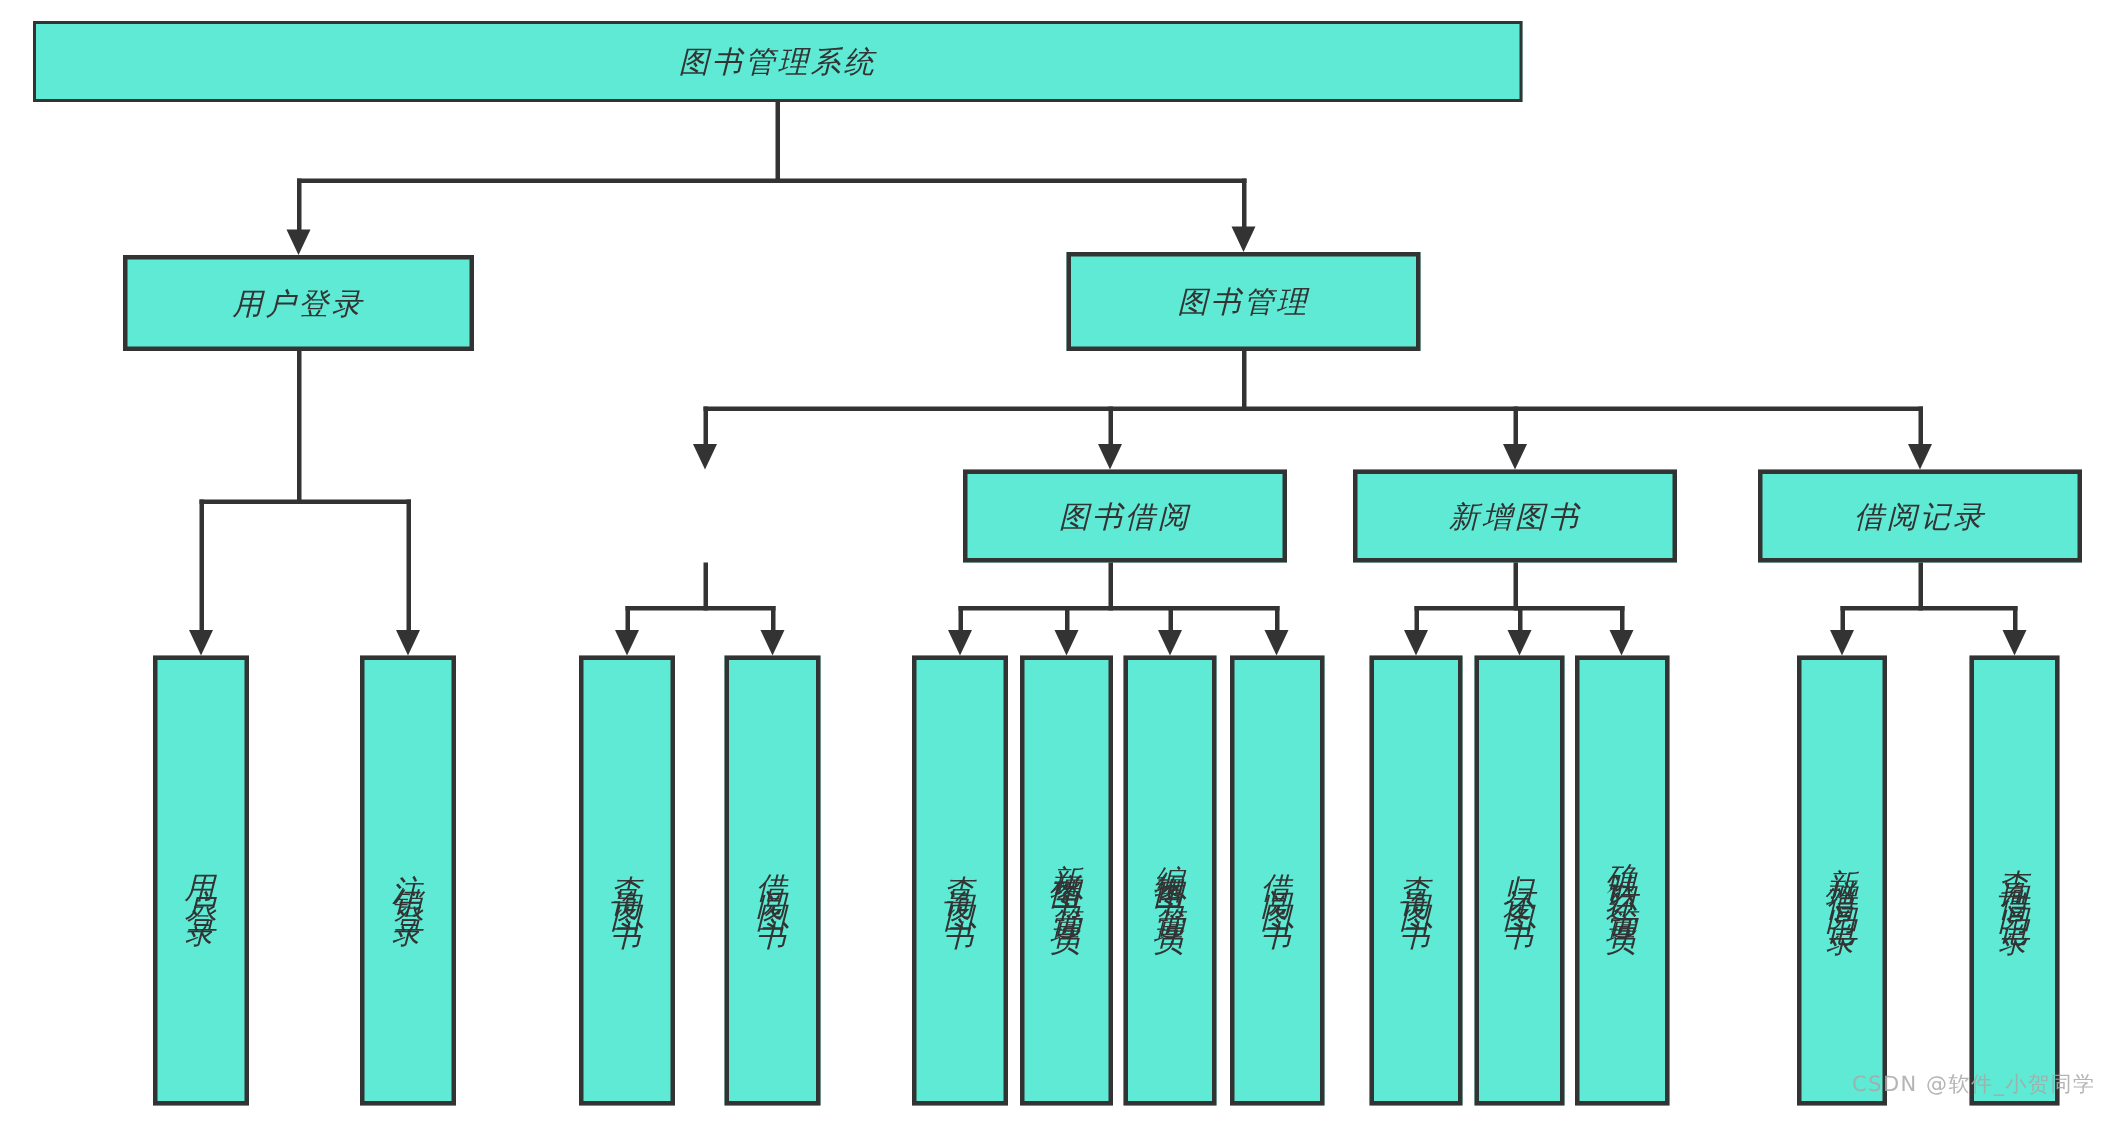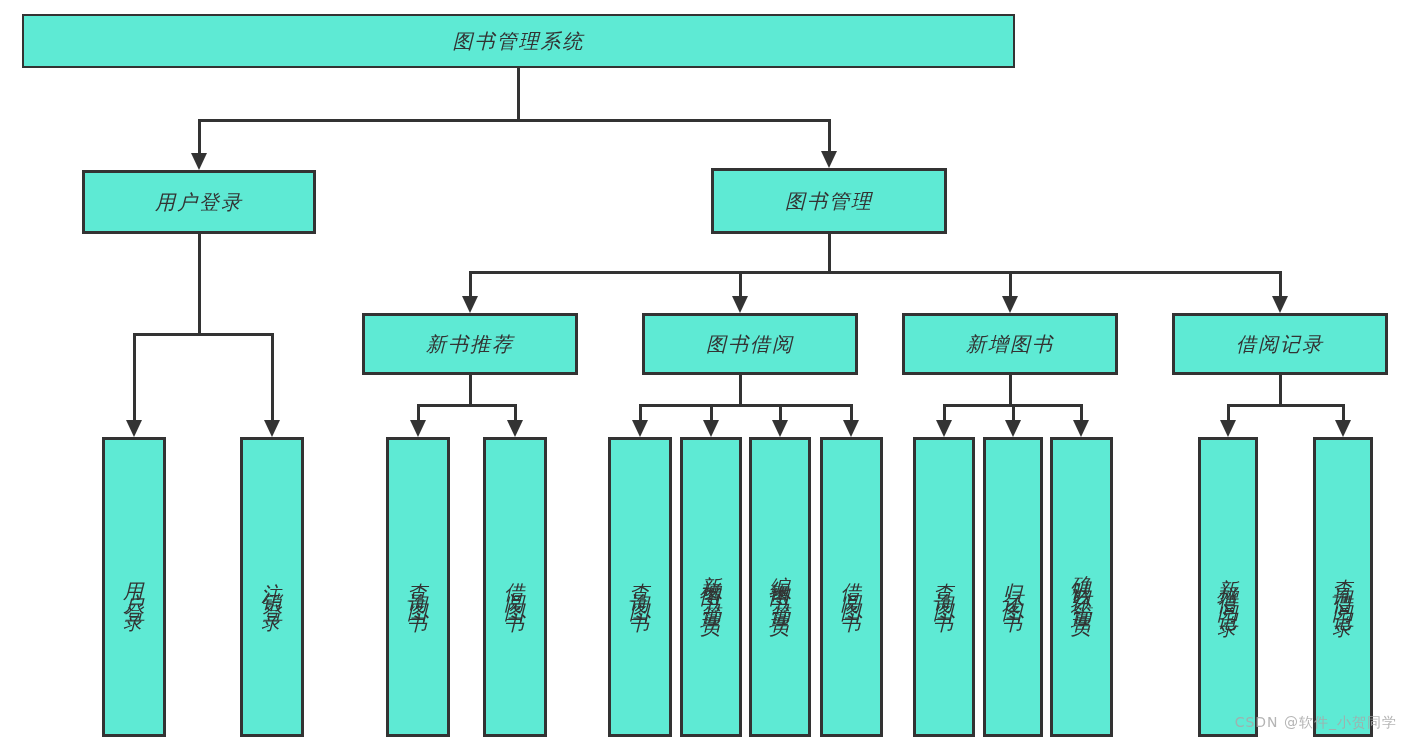--- a/index.html
+++ b/index.html
@@ -40,23 +40,20 @@
   </div>
 
   <div class="box" style="left:82px;top:170px;width:234px;height:64px;">
     <span>用户登录</span>
   </div>
 
   <div class="box" style="left:711px;top:168px;width:236px;height:66px;">
     <span>图书管理</span>
   </div>
 
-  <div class="box" style="left:362px;top:313px;width:216px;height:62px;">
-    <span>新书推荐</span>
-  </div>
 
   <div class="box" style="left:632px;top:313px;width:216px;height:62px;margin-left:10px;">
     <span>图书借阅</span>
   </div>
 
   <div class="box" style="left:902px;top:313px;width:216px;height:62px;">
     <span>新增图书</span>
   </div>
 
   <div class="box" style="left:1172px;top:313px;width:216px;height:62px;">

